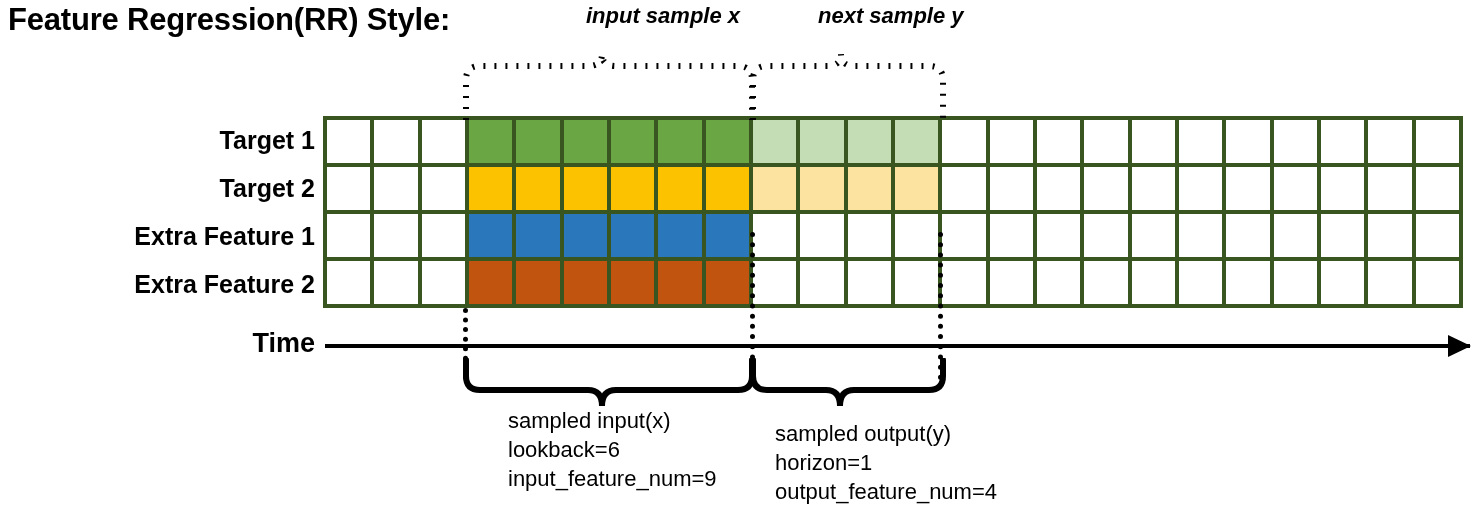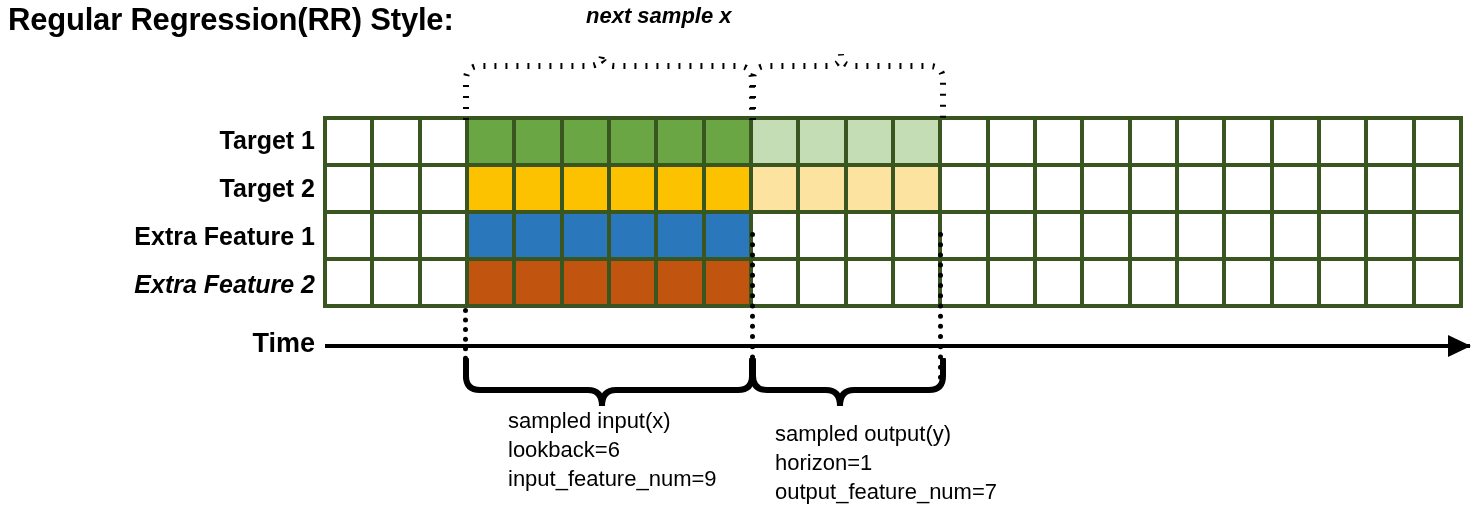--- a/index.html
+++ b/index.html
@@ -117,26 +117,26 @@
     color: #000000;
     white-space: nowrap;
     line-height: 29px;
   }
 </style>
 </head>
 <body>
 
 <div id="page">
 
-  <div id="title">Regular Regression(RR) Style:</div>
+  <div id="title">Feature Regression(RR) Style:</div>
 
   <div class="row-label" style="top:126px;">Target 1</div>
   <div class="row-label" style="top:174px;">Target 2</div>
   <div class="row-label" style="top:222px;">Extra Feature 1</div>
-  <div class="row-label" style="top:270px;font-style:italic;">Extra Feature 2</div>
+  <div class="row-label" style="top:270px;">Extra Feature 2</div>
 
   <div id="time-label">Time</div>
 
   <div id="grid" style="background: rgb(58, 86, 32);">
       <div class="cell" style="background: rgb(255, 255, 255);"></div>
       <div class="cell" style="background: rgb(255, 255, 255);"></div>
       <div class="cell" style="background: rgb(255, 255, 255);"></div>
       <div class="cell" style="background: rgb(107, 166, 68);"></div>
       <div class="cell" style="background: rgb(107, 166, 68);"></div>
       <div class="cell" style="background: rgb(107, 166, 68);"></div>
@@ -237,43 +237,44 @@
 
   <div class="dotted-v" style="left:463px; top:308px; height:72px;"></div>
   <div class="dotted-v" style="left:750px; top:232px; height:148px;"></div>
   <div class="dotted-v" style="left:938px; top:232px; height:148px;"></div>
 
   <div class="top-brace" style="left:455px; top:44px;">
     <svg width="310" height="78" viewBox="0 0 310 78">
       <path d="M11,76 L11,36 Q11,22 25,22 L133,22 Q147,22 147,10 Q147,22 161,22 L283,22 Q297,22 297,36 L297,76" fill="none" stroke="#000000" stroke-width="6" stroke-linecap="butt" stroke-dasharray="2 9"></path>
     </svg>
   </div>
-  <div class="top-caption" style="left:586px; top:3px;">next sample x</div>
+  <div class="top-caption" style="left:586px; top:3px;">input sample x</div>
 
   <div class="top-brace" style="left:745px; top:44px;">
     <svg width="210" height="78" viewBox="0 0 210 78">
       <path d="M8,76 L8,36 Q8,22 22,22 L82,22 Q96,22 96,10 Q96,22 110,22 L184,22 Q198,22 198,36 L198,76" fill="none" stroke="#000000" stroke-width="6" stroke-linecap="butt" stroke-dasharray="2 9"></path>
     </svg>
   </div>
+  <div class="top-caption" style="left:818px; top:3px;">next sample y</div>
 
   <div class="bot-brace" style="left:455px; top:358px;">
     <svg width="310" height="56" viewBox="0 0 310 56">
       <path d="M11,2 L11,18 Q11,32 25,32 L133,32 Q147,32 147,48 Q147,32 161,32 L283,32 Q297,32 297,18 L297,2" fill="none" stroke="#000000" stroke-width="6" stroke-linecap="round"></path>
     </svg>
   </div>
   <div class="bot-caption" style="left:508px; top:406px;">
     <div>sampled input(x)</div>
     <div>lookback=6</div>
     <div>input_feature_num=9</div>
   </div>
 
   <div class="bot-brace" style="left:744px; top:358px;">
     <svg width="210" height="56" viewBox="0 0 210 56">
       <path d="M9,2 L9,18 Q9,32 23,32 L82,32 Q96,32 96,48 Q96,32 110,32 L185,32 Q199,32 199,18 L199,2" fill="none" stroke="#000000" stroke-width="6" stroke-linecap="round"></path>
     </svg>
   </div>
   <div class="bot-caption" style="left:775px; top:419px;">
     <div>sampled output(y)</div>
     <div>horizon=1</div>
-    <div>output_feature_num=7</div>
+    <div>output_feature_num=4</div>
   </div>
 
 </div>
 
 </body></html>

